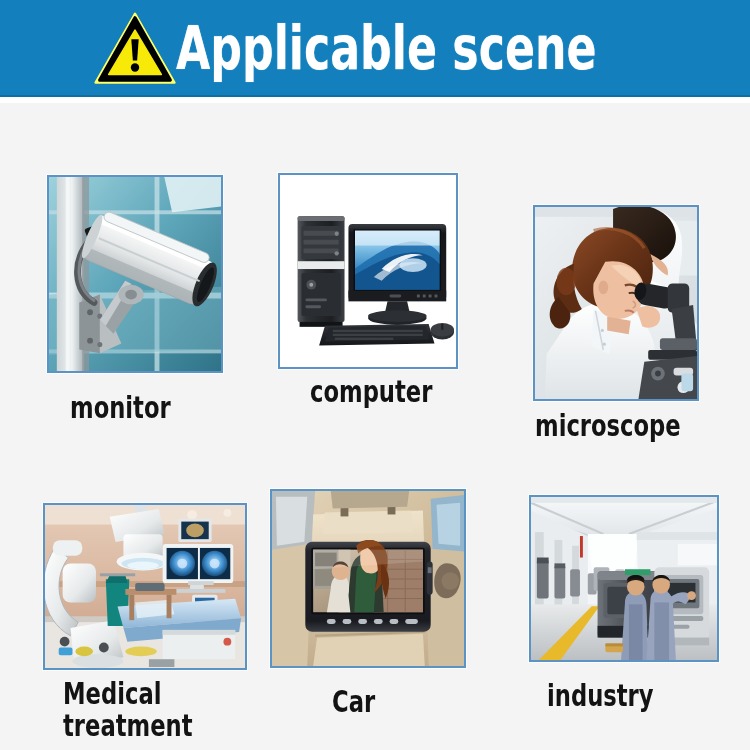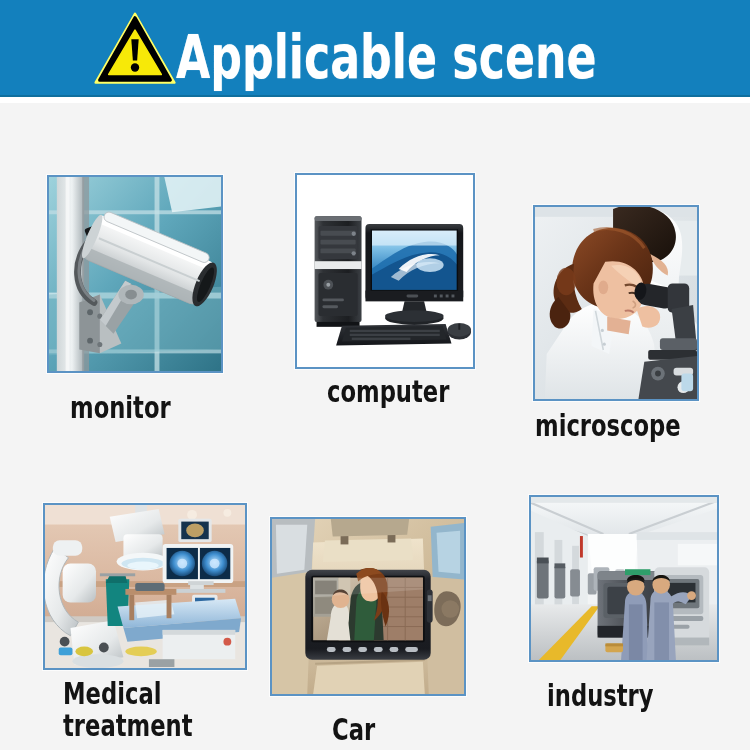--- a/index.html
+++ b/index.html
@@ -30,21 +30,21 @@
     width: 750px;
     height: 97px;
     background: #1380bd;
     display: flex;
     align-items: center;
     justify-content: center;
     overflow: hidden;
   }
   .banner-inner {
     display: flex;
-    align-items: flex-end;
+    align-items: center;
     transform: translateX(16px);
   }
   .warn-icon { width: 82px; height: 74px; display: block; flex: none; }
 
   .banner-title {
     color: #ffffff;
     font-family: "DejaVu Sans Condensed", "Liberation Sans Narrow", "Liberation Sans", sans-serif;
     font-weight: 700;
     font-size: 60px;
     line-height: 0.94;
@@ -98,34 +98,34 @@
     transform: scaleX(0.84);
     white-space: pre-line;
     letter-spacing: 0px;
   }
 
   
   #cell-monitor     { left: 47px;  top: 72px; }
   #cell-monitor .thumb { width: 176px; height: 198px; }
   #cell-monitor .caption { left: 23px; top: 217px; transform-origin: left top; }
 
-  #cell-computer    { left: 278px; top: 70px; margin-left: 17px; }
+  #cell-computer    { left: 278px; top: 70px; }
   #cell-computer .thumb { width: 180px; height: 196px; }
   #cell-computer .caption { left: 32px; top: 203px; transform-origin: left top; }
 
   #cell-microscope  { left: 533px; top: 71px; margin-top: 31px; }
   #cell-microscope .thumb { width: 166px; height: 196px; }
   #cell-microscope .caption { left: 2px; top: 205px; transform-origin: left top; }
 
   
   #cell-medical     { left: 43px;  top: 400px; }
   #cell-medical .thumb { width: 204px; height: 167px; }
   #cell-medical .caption { left: 20px; top: 175px; transform-origin: left top; }
 
-  #cell-car         { left: 270px; top: 386px; margin-top: 28px; }
+  #cell-car         { left: 270px; top: 386px; }
   #cell-car .thumb  { width: 196px; height: 179px; }
   #cell-car .caption { left: 62px; top: 197px; transform-origin: left top; }
 
   #cell-industry    { left: 529px; top: 392px; }
   #cell-industry .thumb { width: 190px; height: 167px; }
   #cell-industry .caption { left: 18px; top: 185px; transform-origin: left top; }
 
 </style>
 </head>
 <body>

